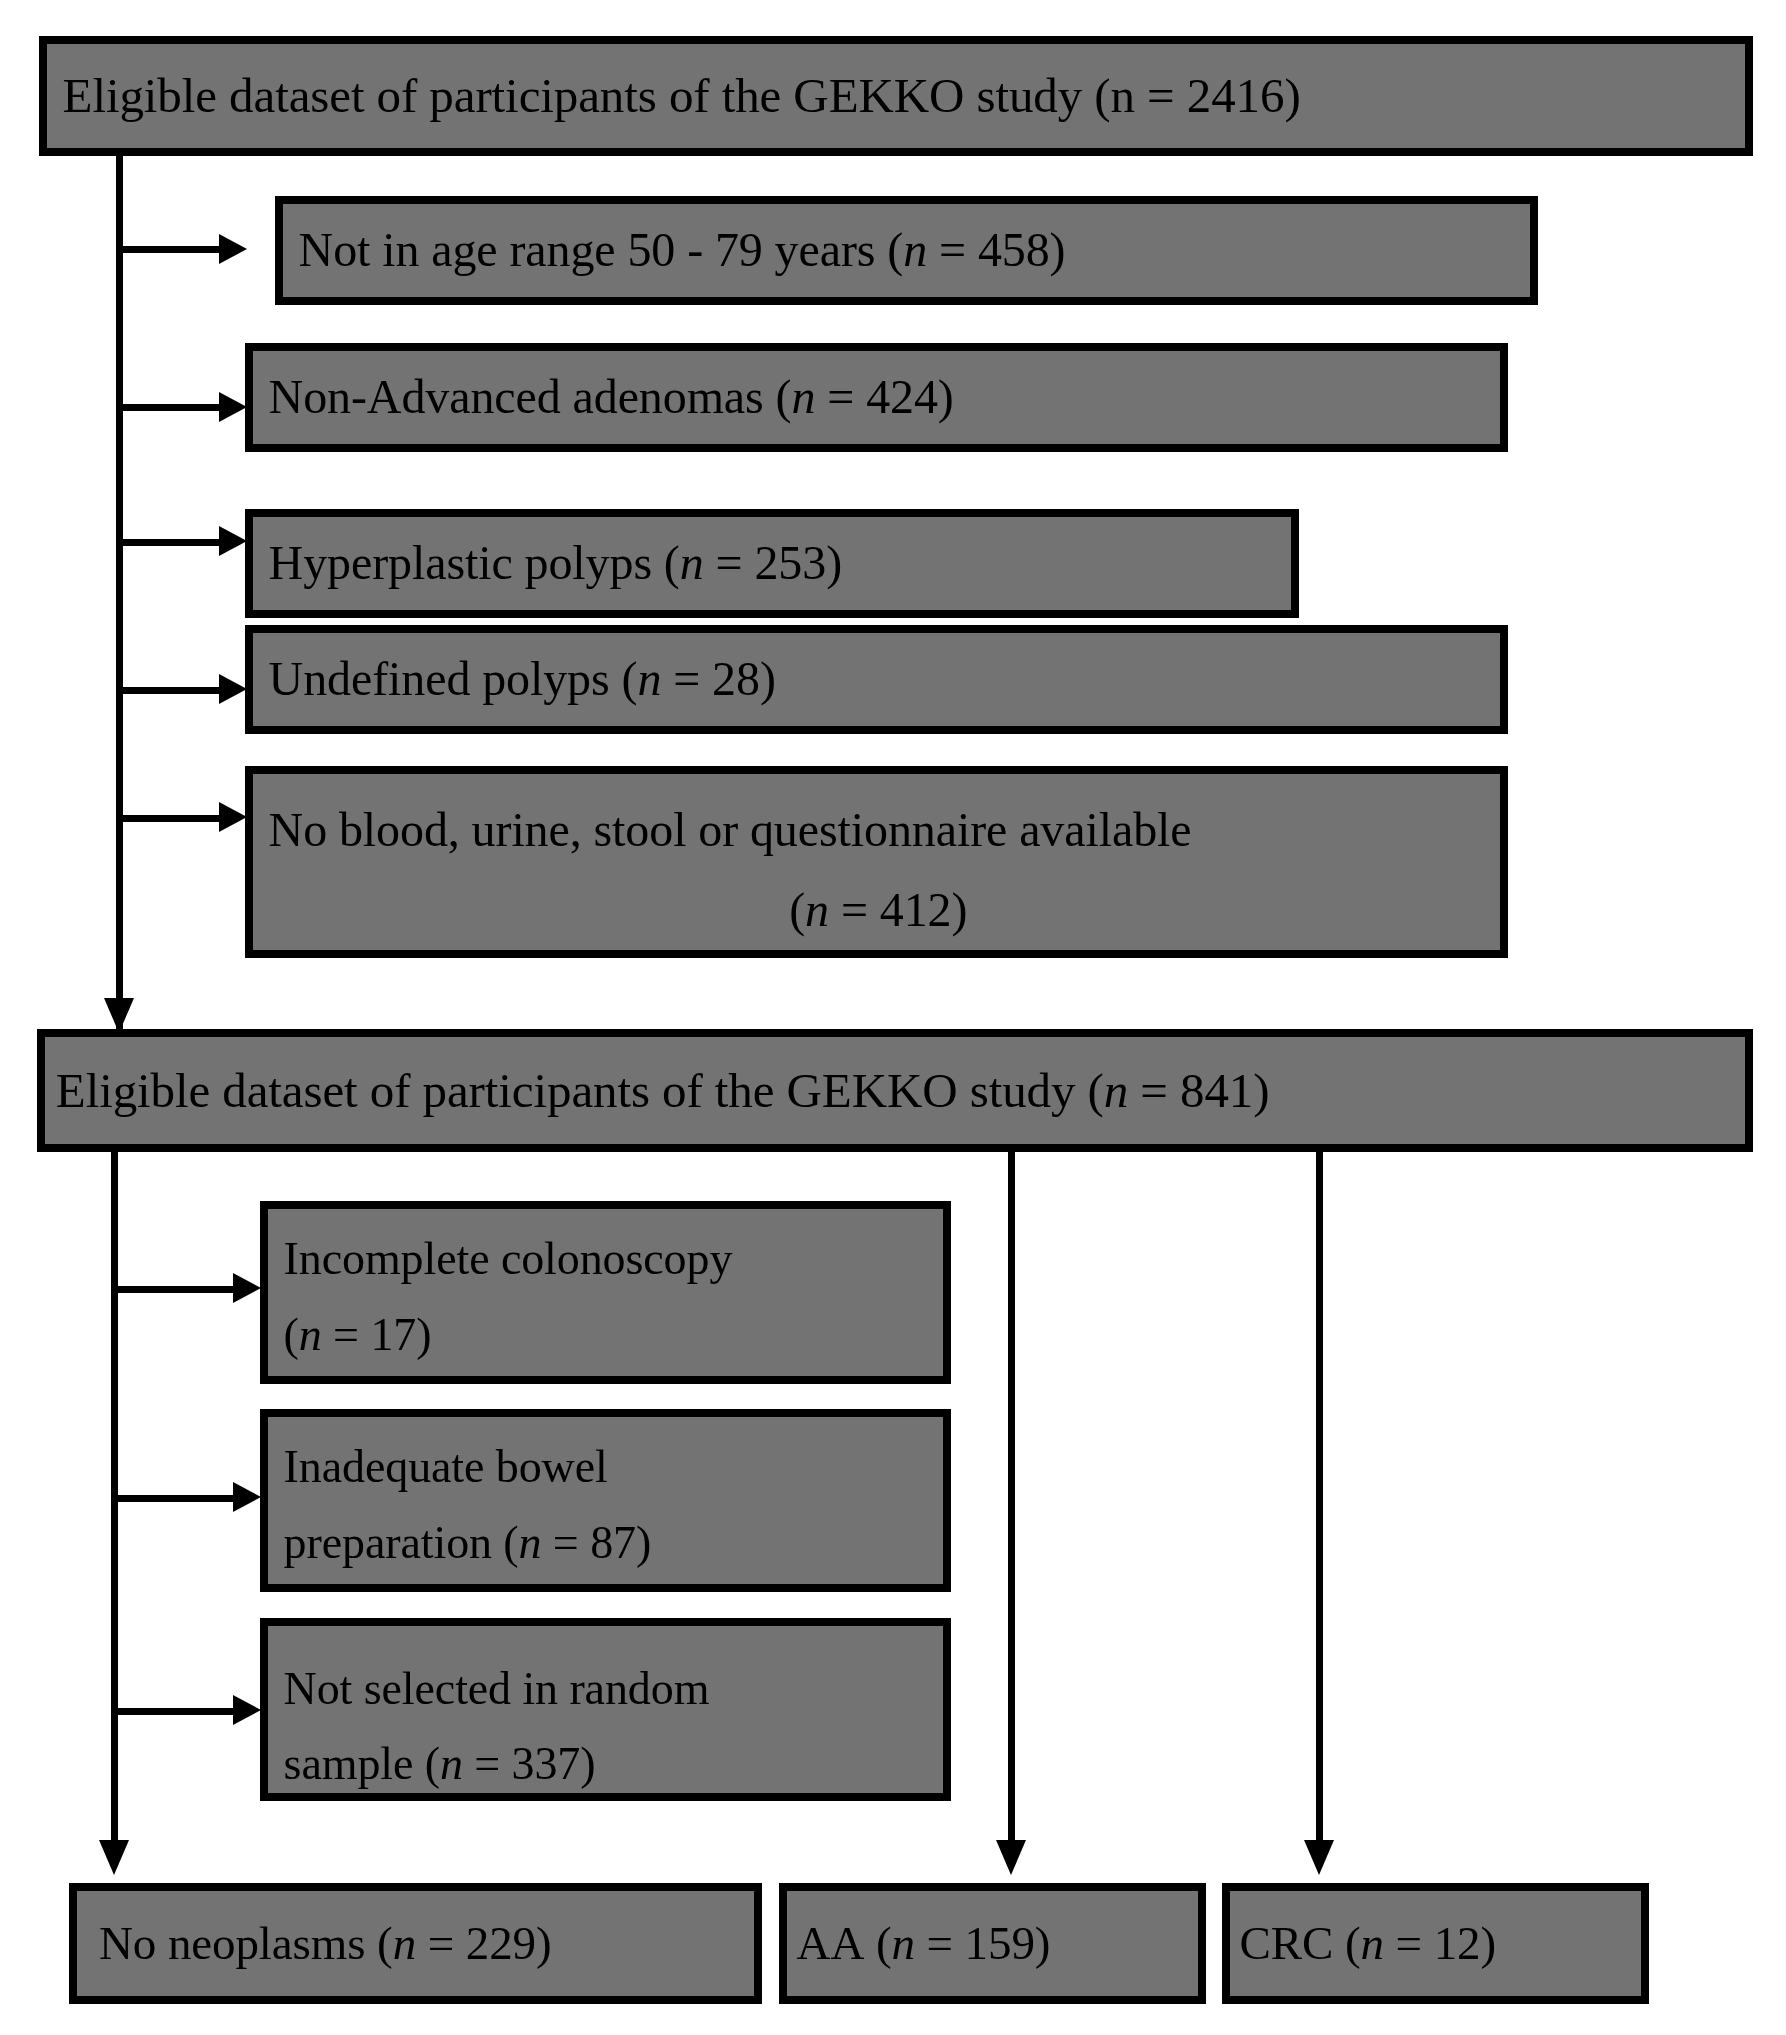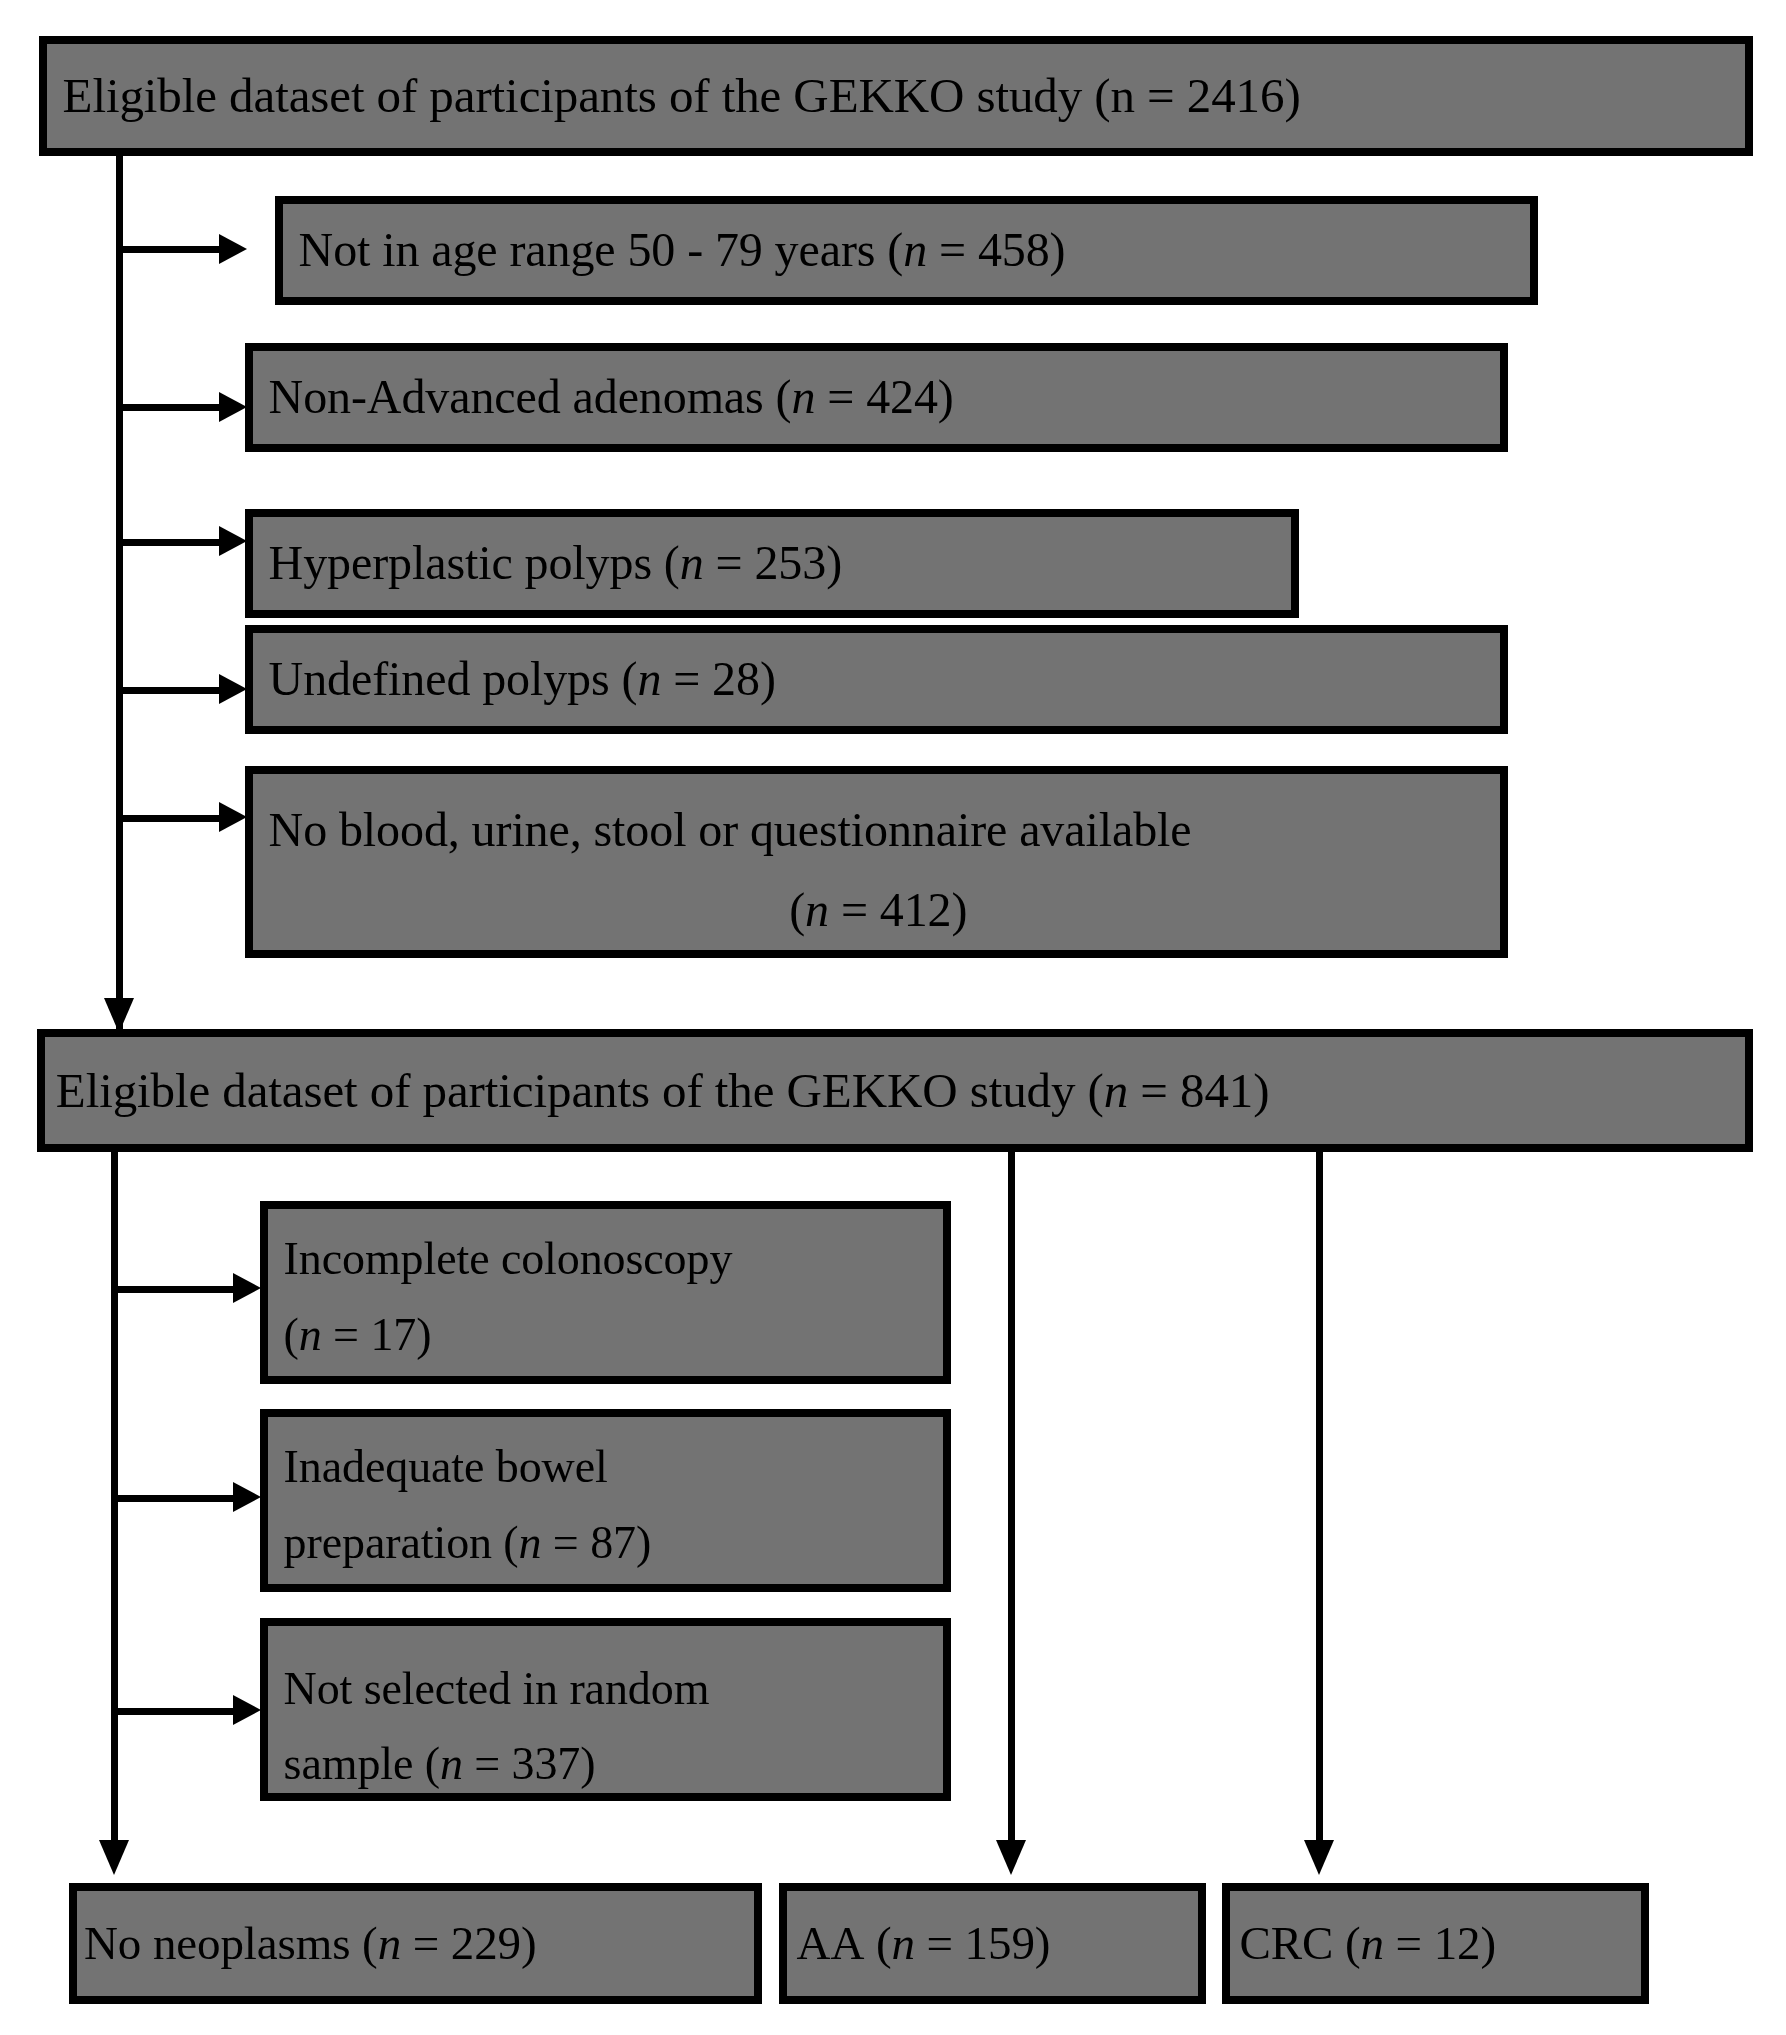--- a/index.html
+++ b/index.html
@@ -180,21 +180,21 @@
 
   <div class="box narrow" style="left:260px; top:1618px; width:691px; height:183px; justify-content:flex-start; padding-top:33px;">
     <div class="line">
       <span>Not selected in random</span>
     </div>
     <div class="line" style="margin-top:15.6px;">
       <span>sample (</span><span class="ital">n</span><span>&nbsp;=&nbsp;</span><span>337</span><span>)</span>
     </div>
   </div>
 
-  <div class="box term" style="left:69px; top:1883px; width:693px; height:121px; padding-left:7px;">
+  <div class="box term" style="left:69px; top:1883px; width:693px; height:121px; padding-left:22px;">
     <div class="line">
       <span>No neoplasms</span><span>&nbsp;(</span><span class="ital">n</span><span>&nbsp;=&nbsp;</span><span>229</span><span>)</span>
     </div>
   </div>
 
   <div class="box term" style="left:779px; top:1883px; width:427px; height:121px; padding-left:9.6px;">
     <div class="line">
       <span>AA</span><span>&nbsp;(</span><span class="ital">n</span><span>&nbsp;=&nbsp;</span><span>159</span><span>)</span>
     </div>
   </div>

